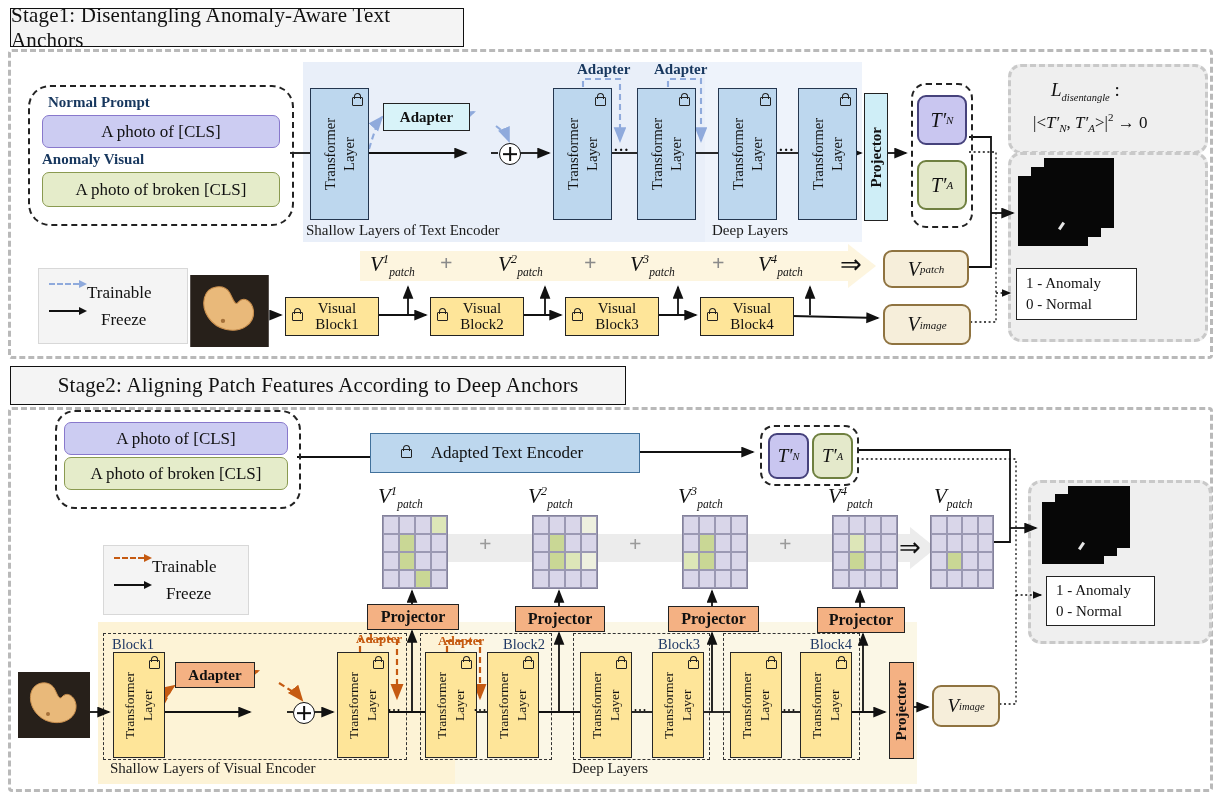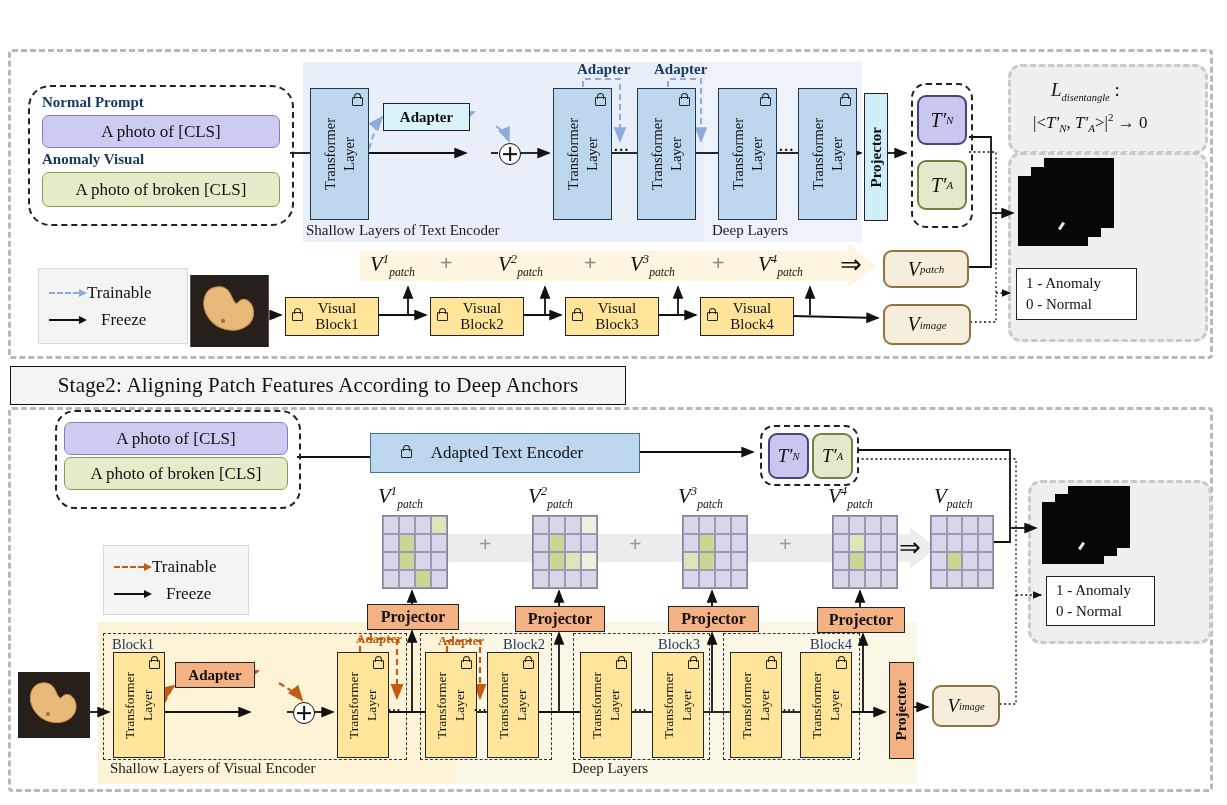--- a/index.html
+++ b/index.html
@@ -36,21 +36,21 @@
   .cap{font-size:15px;color:#1a1a1a;z-index:6}
   .bluelab{color:#17375e;font-weight:bold;font-size:15px;z-index:7}
   .orglab{color:#c55a11;font-weight:bold;font-size:13px;z-index:7}
   .blocklab{color:#1f3864;font-size:14.5px;z-index:7}
   .dots{font-weight:bold;font-size:15px;letter-spacing:1.5px;z-index:7}
   .plus{color:#9a9a9a;font-size:22px;font-weight:bold;z-index:6}
   .implies{font-size:26px;z-index:6}
   .band{z-index:0}
   .tri{width:0;height:0;z-index:0}
   .legend{background:#f4f4f4;border:1.4px solid #d8d8d8;z-index:6;display:flex;flex-direction:column;justify-content:center;gap:7px;padding-left:10px}
-  .legrow{display:flex;align-items:center;gap:8px;font-size:17px}
+  .legrow{display:flex;align-items:flex-start;gap:8px;font-size:17px}
   .la{width:30px;height:0;position:relative;flex:0 0 30px}
   .la.bdash{border-top:2.4px dashed #8faadc}
   .la.odash{border-top:2.4px dashed #c55a11}
   .la.solid{border-top:2.6px solid #111}
   .la:after{content:"";position:absolute;right:-8px;top:-5px;border-left:8px solid #111;border-top:4px solid transparent;border-bottom:4px solid transparent}
   .la.bdash:after{border-left-color:#8faadc}
   .la.odash:after{border-left-color:#c55a11}
   .lock{position:absolute;width:9px;height:7px;border:1.5px solid #222;border-radius:1px;z-index:7}
   .lock:before{content:"";position:absolute;left:1px;top:-5px;width:4.5px;height:5px;border:1.5px solid #222;border-bottom:none;border-radius:4px 4px 0 0}
   .oplus{position:absolute;width:20px;height:20px;border:1.6px solid #111;border-radius:50%;background:#fff;z-index:6}
@@ -165,23 +165,26 @@
     </g>
 
     <g stroke="#111" stroke-width="1.3" fill="none" stroke-dasharray="2,2.6">
       <path d="M969,152 L996,152 L996,322 L967,322"></path>
       <path d="M996,293 L1010,293" marker-end="url(#ab)"></path>
       <path d="M857,459 L1016,459 L1016,704 L998,704"></path>
       <path d="M1016,595 L1041,595" marker-end="url(#ab)"></path>
     </g>
   </svg>
 
+  <div class="abs titlebox" style="left:10px;top:8px;width:452px;height:37px">
+    <span>Stage1: Disentangling Anomaly-Aware Text Anchors</span>
+  </div>
 
   <div class="abs dashbox" style="left:28px;top:85px;width:262px;height:137px;border-radius:22px"></div>
-  <div class="abs bluelab" style="left:42px;top:94px">Normal Prompt</div>
+  <div class="abs bluelab" style="left:48px;top:94px">Normal Prompt</div>
   <div class="abs pill n" style="left:42px;top:115px;width:236px;height:31px">
     <span>A photo of [CLS]</span>
   </div>
   <div class="abs bluelab" style="left:42px;top:151px">Anomaly Visual</div>
   <div class="abs pill a" style="left:42px;top:172px;width:236px;height:33px">
     <span>A photo of broken [CLS]</span>
   </div>
 
   <div class="abs tl" style="left:310px;top:88px;width:57px;height:130px">
     <span class="lock" style="right:5px;top:8px"></span>

